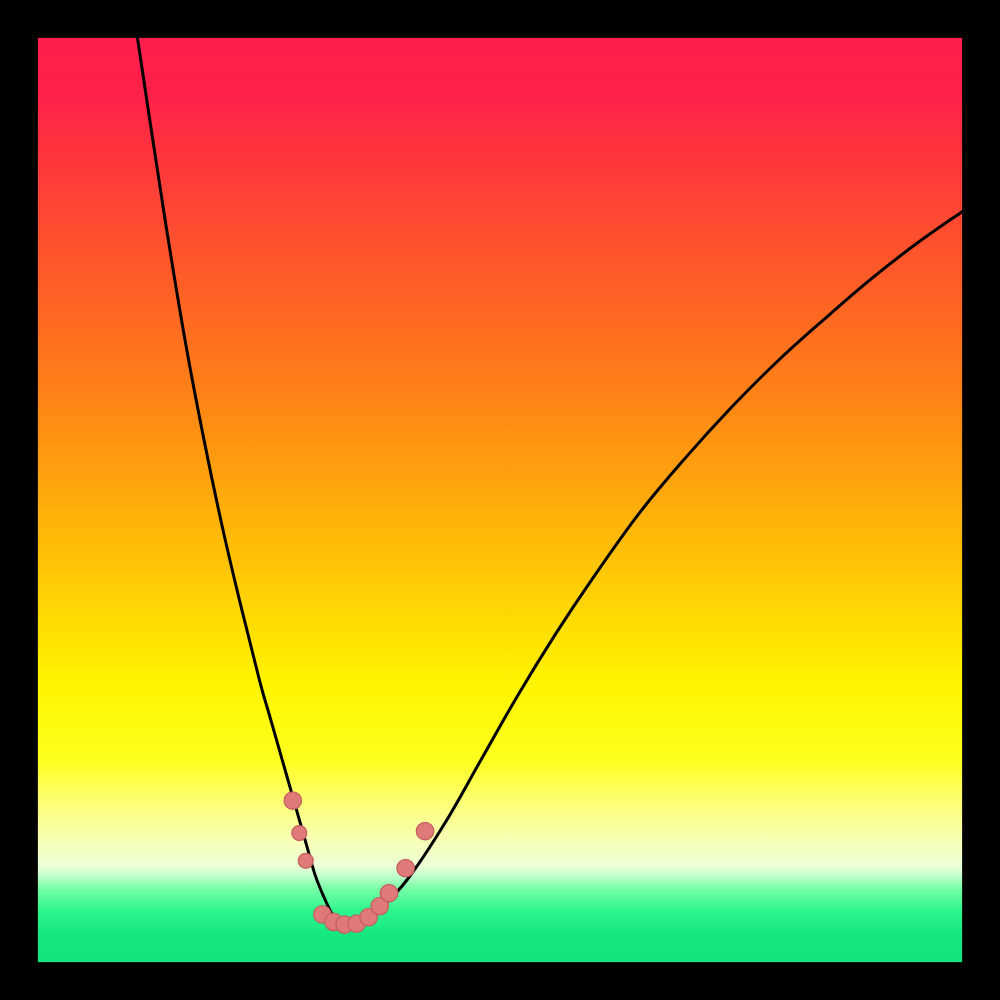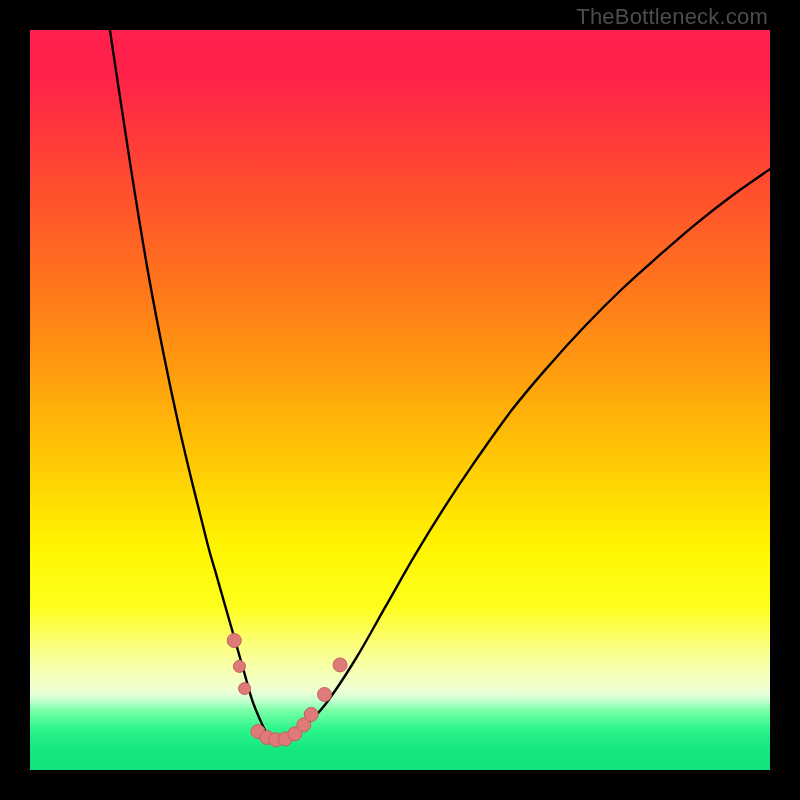--- a/index.html
+++ b/index.html
@@ -84,14 +84,13 @@
           <circle cx="245.68" cy="709.66" r="7" fill="#de7a78" stroke="#c65f5f" stroke-width="1"></circle>
           <circle cx="255.29999999999998" cy="708.92" r="7" fill="#de7a78" stroke="#c65f5f" stroke-width="1"></circle>
           <circle cx="264.92" cy="703.74" r="7" fill="#de7a78" stroke="#c65f5f" stroke-width="1"></circle>
           <circle cx="273.8" cy="694.86" r="7" fill="#de7a78" stroke="#c65f5f" stroke-width="1"></circle>
           <circle cx="281.2" cy="684.5" r="7" fill="#de7a78" stroke="#c65f5f" stroke-width="1"></circle>
           <circle cx="294.52" cy="664.52" r="7" fill="#de7a78" stroke="#c65f5f" stroke-width="1"></circle>
           <circle cx="310.06" cy="634.9200000000001" r="7" fill="#de7a78" stroke="#c65f5f" stroke-width="1"></circle>
         </g>
     </svg>
   </div>
-  <div class="watermark">TheBottleneck.com</div>
 </div>
 
 </body></html>

